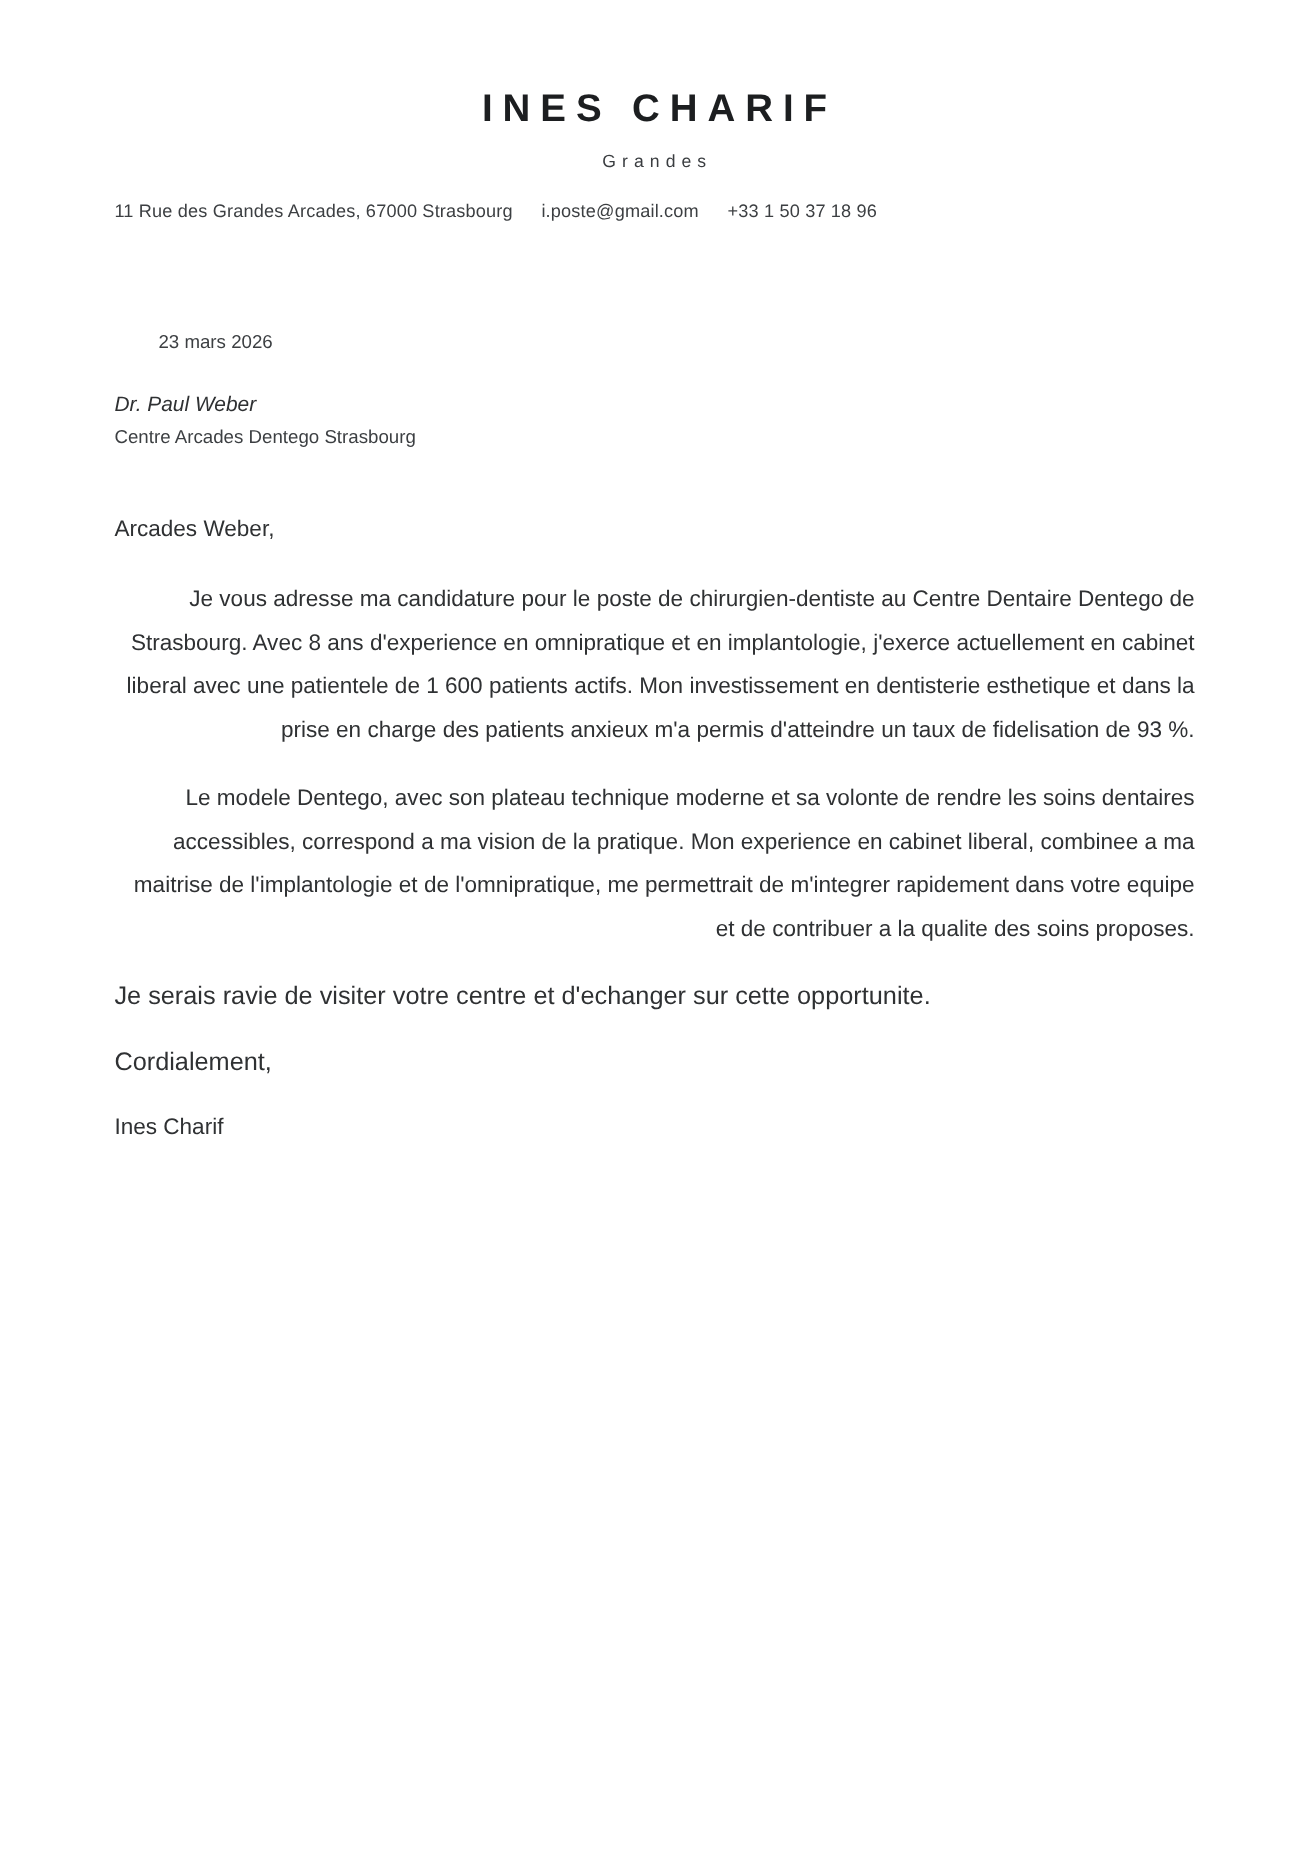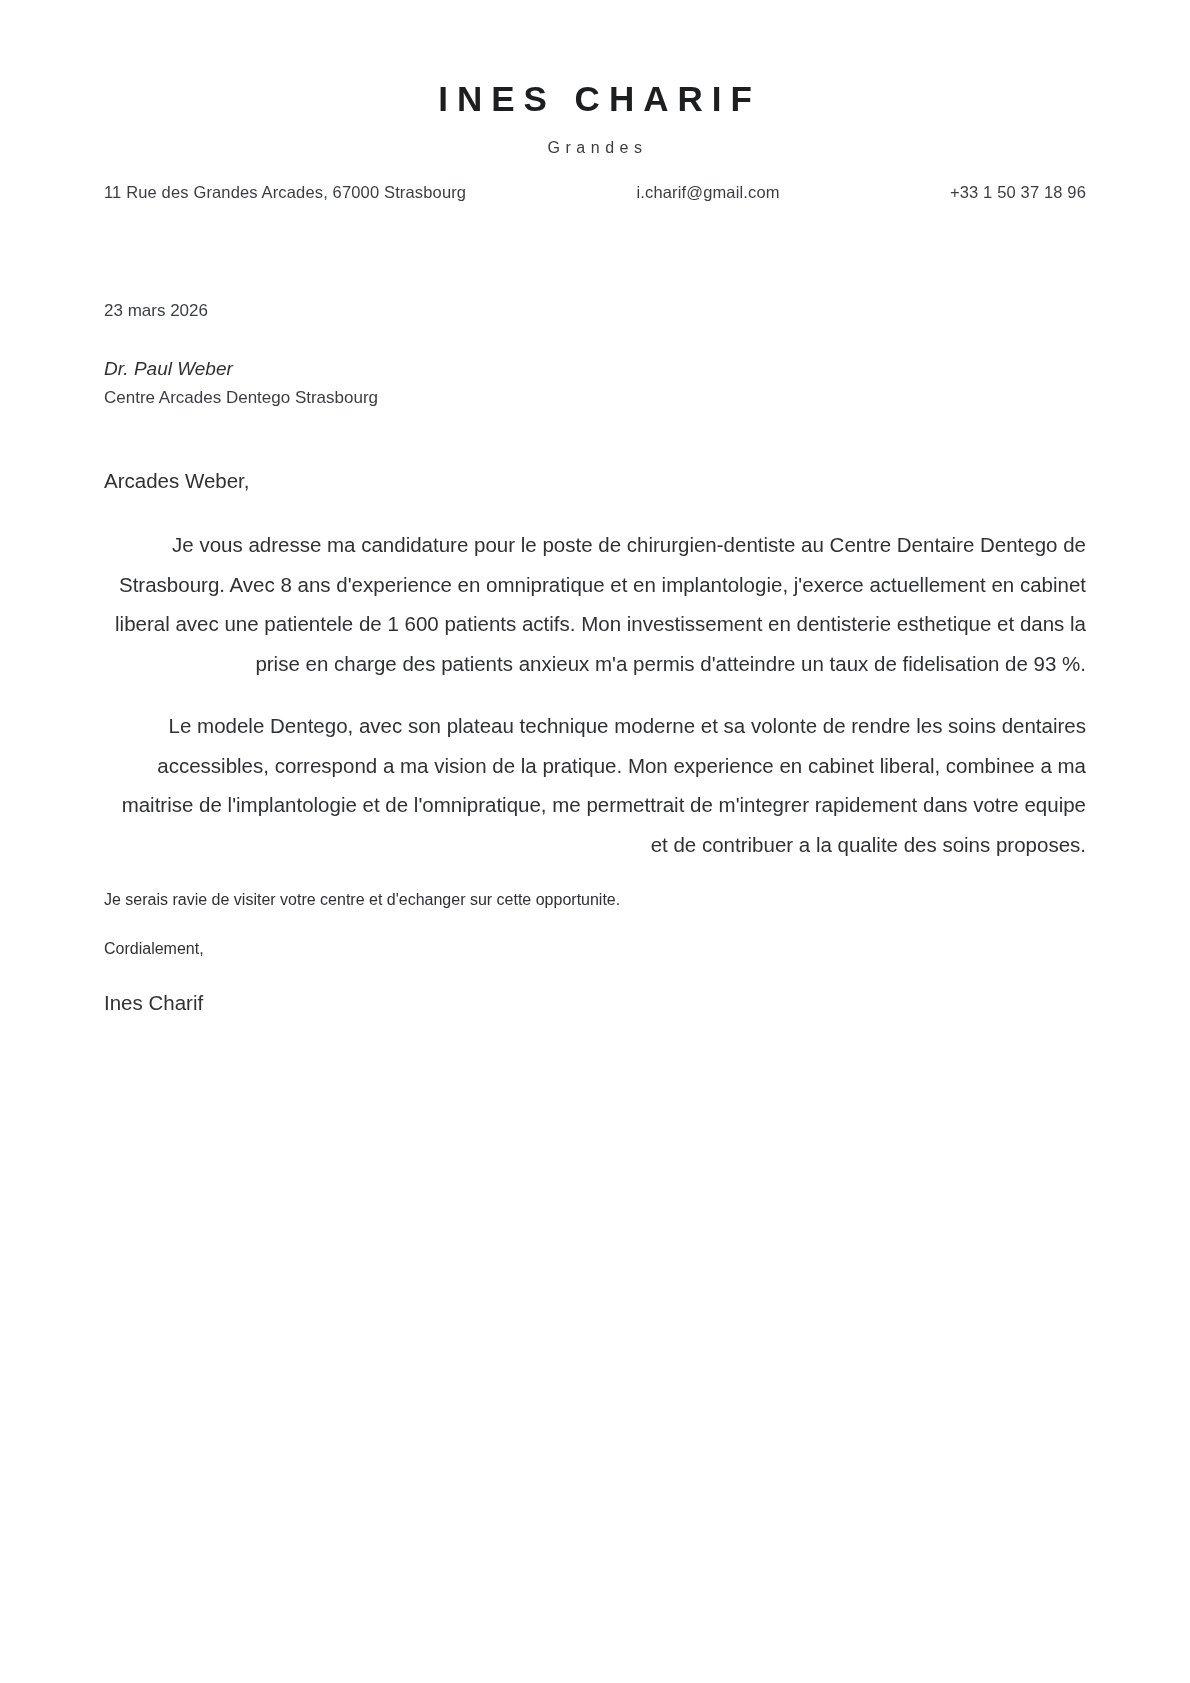--- a/index.html
+++ b/index.html
@@ -44,35 +44,36 @@
     color: #3a3d40;
     margin-top: 19px;
     padding-left: 5px;
   }
   .contact-line {
     margin-top: 26px;
     font-size: 16.5px;
     color: #3c3f42;
     letter-spacing: 0.15px;
     display: flex;
-    justify-content: space-between;
+    justify-content: flex-start;
     align-items: baseline;
     flex-wrap: wrap;
   }
   .contact-line .contact-item { white-space: nowrap; }
   .contact-line .contact-gap { display: inline-block; width: 26px; }
 
   
   .meta-block {
     margin-top: 96px;
   }
   .letter-date {
     font-size: 17px;
     color: #3c3f42;
     line-height: 1.5;
+    margin-left: 40px;
   }
   .recipient-block {
     margin-top: 30px;
     line-height: 1.55;
   }
   .recipient-name {
     font-size: 19px;
     color: #2f3133;
     font-style: italic;
   }
@@ -93,21 +94,21 @@
     margin-bottom: 28px;
   }
   .body-paragraph {
     font-size: 20.5px;
     color: #2f3133;
     line-height: 1.93;
     margin: 0 0 23px 0;
     text-align: right;
   }
   .closing-line {
-    font-size: 16px;
+    font-size: 23px;
     color: #2f3133;
     line-height: 1.55;
     margin: 0 0 25px 0;
   }
   .signature-name {
     font-size: 20.5px;
     color: #2f3133;
     line-height: 1.55;
     margin-top: 23px;
   }
@@ -116,21 +117,21 @@
 <body>
 
 <div class="page">
 
   <div class="letter-header">
     <div class="candidate-name">INES CHARIF</div>
     <div class="candidate-title">Grandes</div>
     <div class="contact-line">
       <span class="contact-item">11 Rue des Grandes Arcades, 67000 Strasbourg</span>
       <span class="contact-gap"></span>
-      <span class="contact-item">i.charif@gmail.com</span>
+      <span class="contact-item">i.poste@gmail.com</span>
       <span class="contact-gap"></span>
       <span class="contact-item">+33 1 50 37 18 96</span>
     </div>
   </div>
 
   <div class="meta-block">
     <div class="letter-date">23 mars 2026</div>
     <div class="recipient-block">
       <div class="recipient-name">Dr. Paul Weber</div>
       <div class="recipient-company">Centre Arcades Dentego Strasbourg</div>

